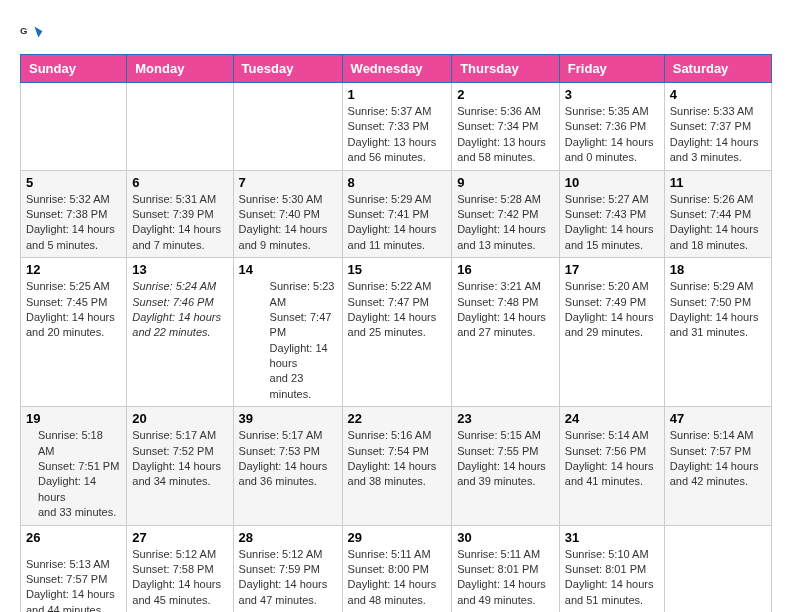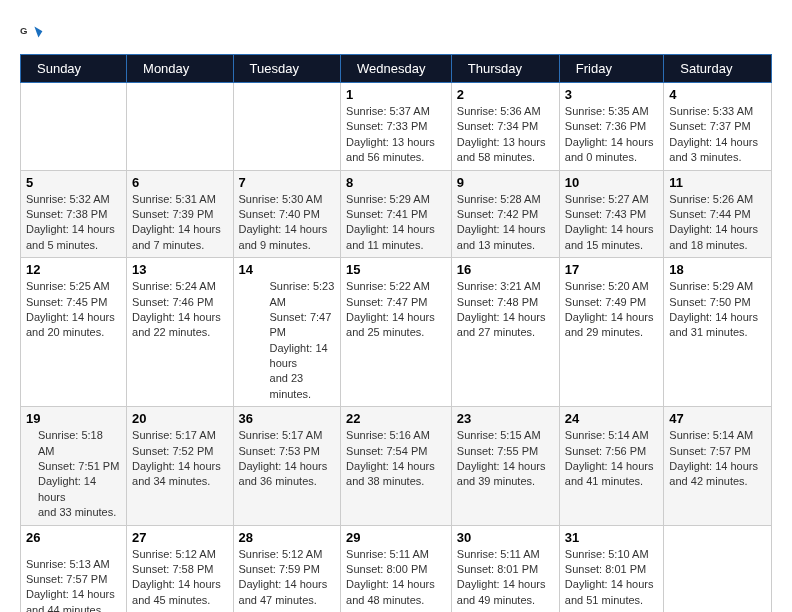--- a/index.html
+++ b/index.html
@@ -36,26 +36,26 @@
     .calendar-subtitle {
       font-size: 16px;
       color: #555;
     }
     table {
       width: 100%;
       border-collapse: collapse;
       font-size: 11px;
     }
     thead th {
-      background-color: #0f172a;
+      background-color: #ec4899;
       color: #fff;
-      padding: 6px 16px;
+      padding: 6px 8px;
       text-align: left;
       font-size: 13px;
-      font-weight: normal;
+      font-weight: bold;
       border: 1px solid #2a6db5;
     }
     tbody td {
       border: 1px solid #ccc;
       vertical-align: top;
       padding: 4px 5px;
       width: 113px;
       min-height: 80px;
       background: #fff;
     }
@@ -197,21 +197,21 @@
       <tr>
         <td>
           <span class="day-number">12</span>
           <div class="day-info" style="white-space: pre-line;">Sunrise: 5:25 AM
 Sunset: 7:45 PM
 Daylight: 14 hours
 and 20 minutes.</div>
         </td>
         <td>
           <span class="day-number">13</span>
-          <div class="day-info" style="white-space: pre-line;">Sunrise: 5:24 AM
+          <div class="day-info" style="white-space: pre-line; font-style: italic;">Sunrise: 5:24 AM
 Sunset: 7:46 PM
 Daylight: 14 hours
 and 22 minutes.</div>
         </td>
         <td>
           <span class="day-number">14</span>
           <div class="day-info" style="white-space: pre-line; margin-left: 31px;">Sunrise: 5:23 AM
 Sunset: 7:47 PM
 Daylight: 14 hours
 and 23 minutes.</div>
@@ -254,21 +254,21 @@
 and 33 minutes.</div>
         </td>
         <td>
           <span class="day-number">20</span>
           <div class="day-info" style="white-space: pre-line;">Sunrise: 5:17 AM
 Sunset: 7:52 PM
 Daylight: 14 hours
 and 34 minutes.</div>
         </td>
         <td>
-          <span class="day-number">36</span>
+          <span class="day-number">39</span>
           <div class="day-info" style="white-space: pre-line;">Sunrise: 5:17 AM
 Sunset: 7:53 PM
 Daylight: 14 hours
 and 36 minutes.</div>
         </td>
         <td>
           <span class="day-number">22</span>
           <div class="day-info" style="white-space: pre-line;">Sunrise: 5:16 AM
 Sunset: 7:54 PM
 Daylight: 14 hours

